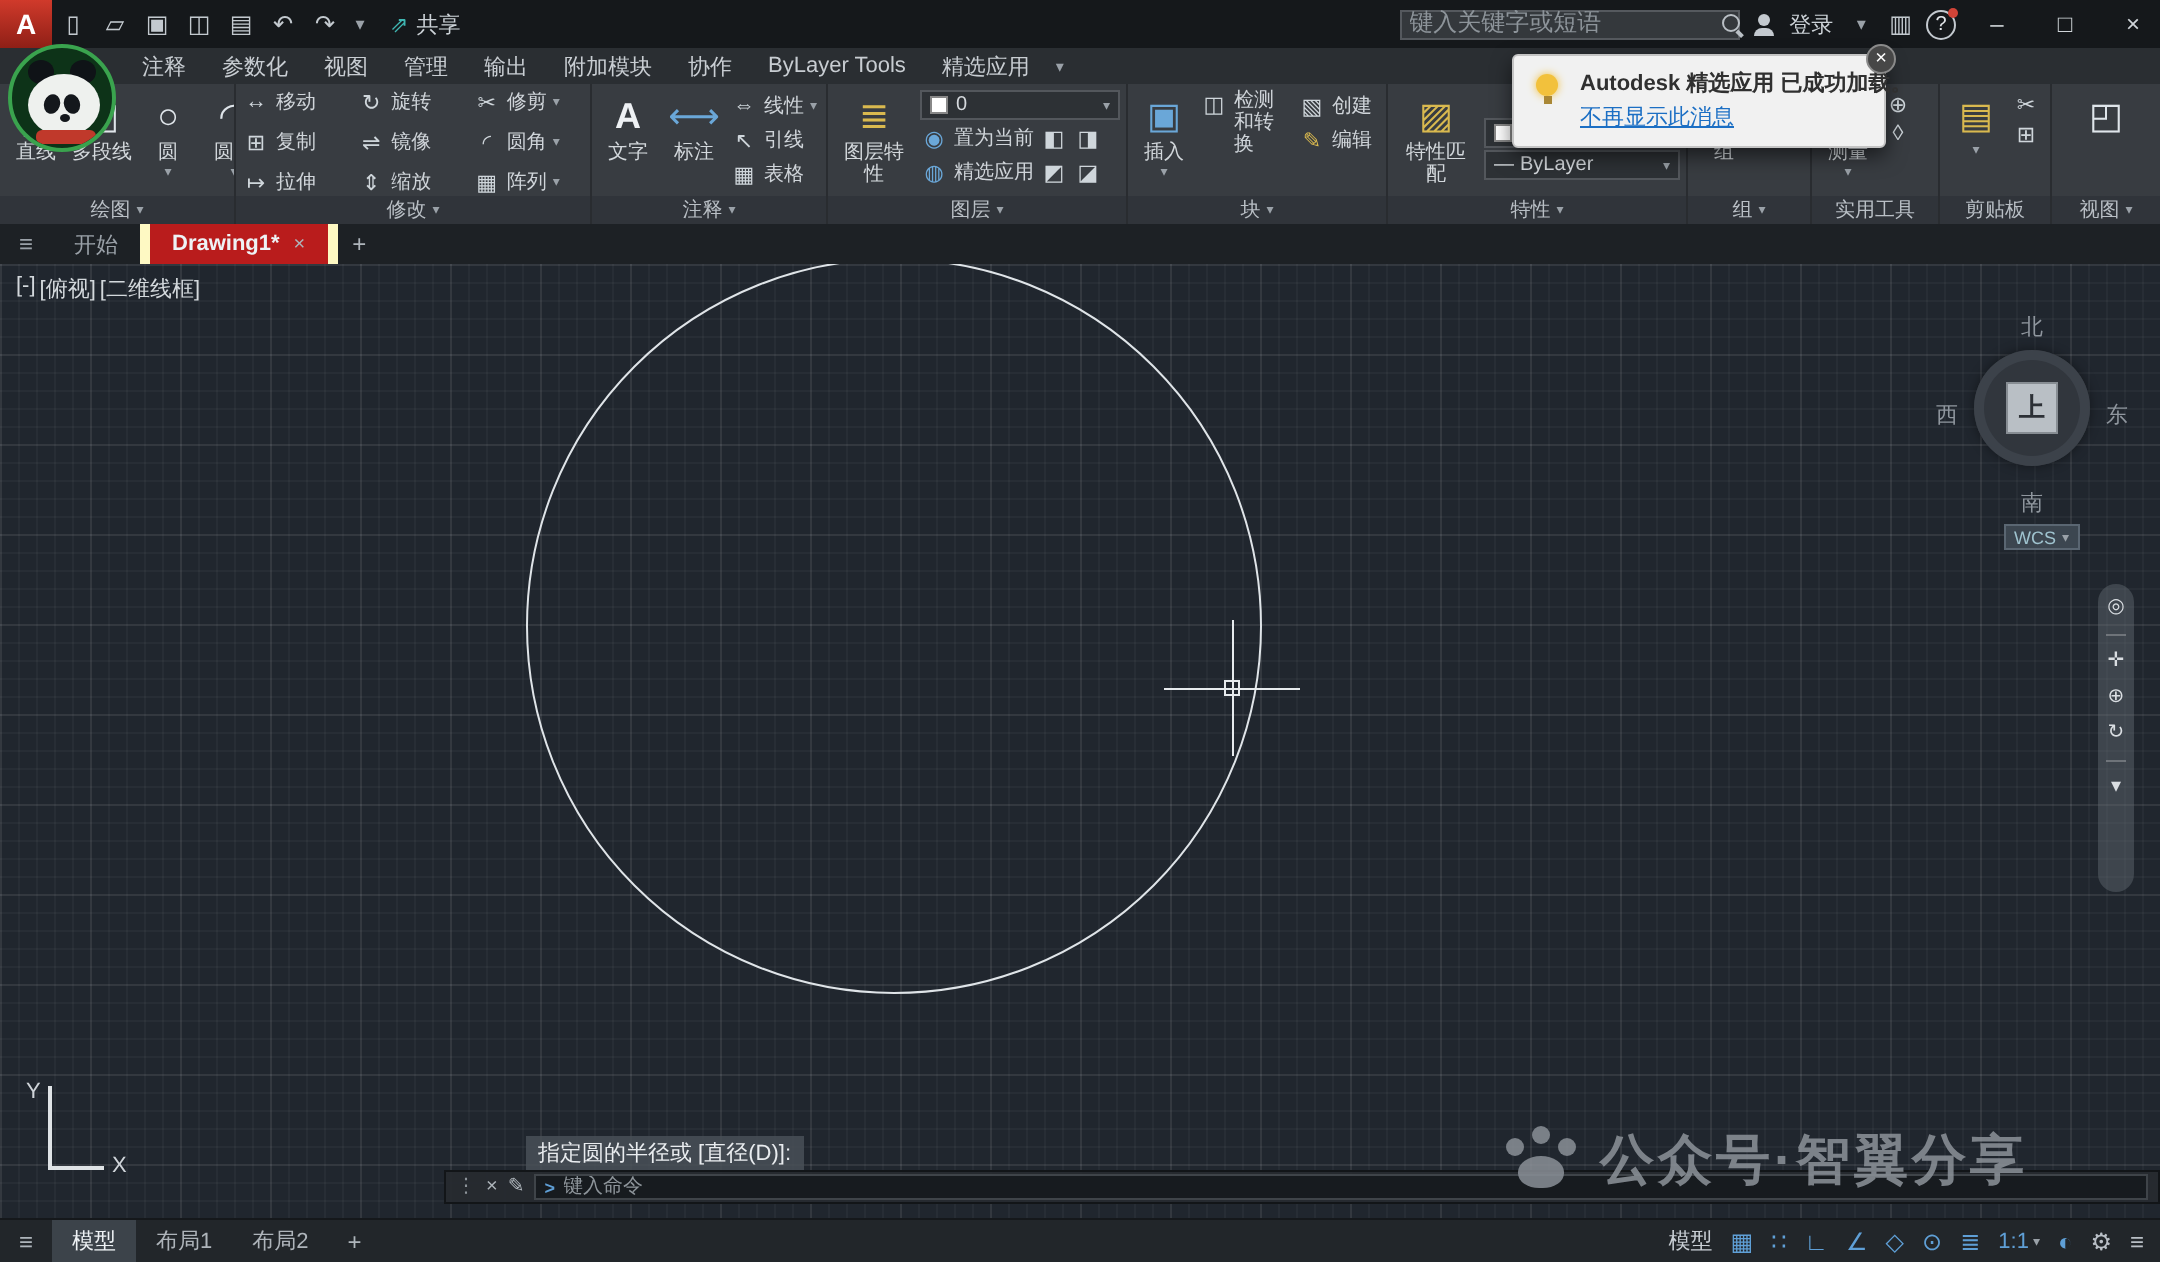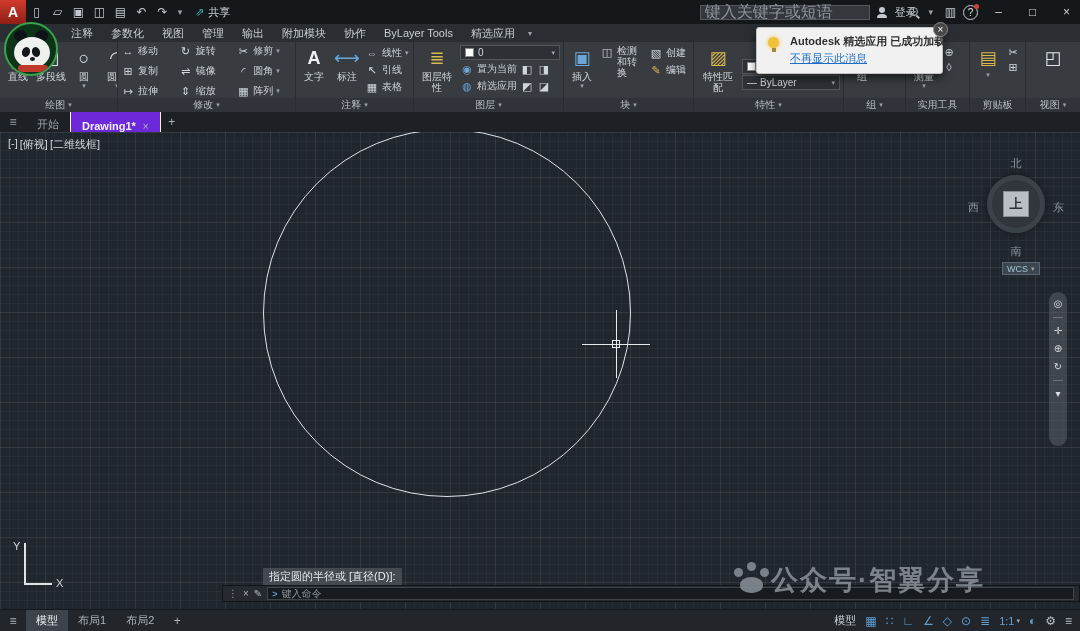--- a/index.html
+++ b/index.html
@@ -11,21 +11,21 @@
 .titlebar{position:absolute;top:0;left:0;right:0;height:24px;background:#15181b;display:flex;align-items:center;z-index:50}
 .applogo{width:26px;height:24px;background:linear-gradient(#d03a2b,#8f1f16);color:#fff;font-weight:bold;font-size:14px;display:flex;align-items:center;justify-content:center}
 .qat{width:21px;height:22px;display:flex;align-items:center;justify-content:center;color:#c3c9cf;font-size:12px}
 .qat.sm{width:14px;font-size:9px;color:#9aa1a8}
 .share{display:flex;align-items:center;gap:4px;padding:0 8px;color:#ccd2d7}
 .c-teal{color:#3fb6b2}
 .tb-center{position:absolute;left:435px;top:0;height:24px;transform:translateX(-50%);display:flex;align-items:center;gap:12px;white-space:nowrap}
 .app-t{color:#aeb4ba}.doc-t{color:#e8ecef}
 .tb-right{margin-left:auto;display:flex;align-items:center;gap:7px;height:24px}
 .searchbox{width:170px;height:15px;background:#34383c;border:1px solid #55595e;display:flex;align-items:center;padding:0 4px;gap:4px}
-.searchbox input{flex:1;background:transparent;border:none;outline:none;color:#cfd4d9;font-size:16px;font-family:Liberation Serif, serif}
+.searchbox input{flex:1;background:transparent;border:none;outline:none;color:#cfd4d9;font-size:12px;font-family:Liberation Mono, monospace}
 .searchbox input::placeholder{color:#8d949a}
 .mag{width:11px;height:11px;position:relative;flex:none}
 .mag::before{content:"";position:absolute;top:0;left:0;width:7px;height:7px;border:1.5px solid #b9bfc5;border-radius:50%}
 .mag::after{content:"";position:absolute;bottom:0;right:0;width:4px;height:1.5px;background:#b9bfc5;transform:rotate(45deg)}
 .person{width:11px;height:11px;position:relative}
 .person::before{content:"";position:absolute;top:0;left:2.5px;width:6px;height:6px;border-radius:50%;background:#c3c9cf}
 .person::after{content:"";position:absolute;bottom:0;left:0.5px;width:10px;height:4px;border-radius:5px 5px 0 0;background:#c3c9cf}
 .login{color:#ccd2d7}
 .tbi{color:#c3c9cf;font-size:12px}
 .helpcirc{position:relative;width:15px;height:15px;border:1px solid #c3c9cf;border-radius:50%;display:flex;align-items:center;justify-content:center;color:#e2e6ea;font-size:10px}
@@ -71,22 +71,22 @@
 .toast .bulb{position:absolute;left:9px;top:9px;width:15px;height:15px}
 .toast .bulb::before{content:"";position:absolute;top:0;left:2px;width:11px;height:11px;border-radius:50%;background:#f2c13c;box-shadow:0 0 4px #f2c13c}
 .toast .bulb::after{content:"";position:absolute;bottom:0;left:5.5px;width:4px;height:4px;background:#a98735}
 .toast-title{font-size:11px;font-weight:bold;color:#303030;white-space:nowrap}
 .toast-link{font-size:11px;color:#1c6fc4;text-decoration:underline;margin-top:2px;display:inline-block}
 .toast-close{position:absolute;top:-6px;right:-6px;width:15px;height:15px;border-radius:50%;background:#474747;border:1px solid #8a8a8a;color:#fff;font-size:10px;display:flex;align-items:center;justify-content:center}
 
 
 .filetabs{position:absolute;top:112px;left:0;right:0;height:20px;background:#1d2125;display:flex;align-items:stretch;z-index:5}
 .ftmenu{width:26px;display:flex;align-items:center;justify-content:center;color:#9aa1a8;font-size:12px}
-.ftab{padding:0 11px;display:flex;align-items:flex-end;gap:7px;color:#9aa1a8;border-right:1px solid #fef9c3}
-.ftab.active{background:#6d28d9;color:#eef2f5;font-weight:bold}
+.ftab{padding:0 11px;display:flex;align-items:center;gap:7px;color:#9aa1a8;border-right:5px solid #fef9c3}
+.ftab.active{background:#b91c1c;color:#eef2f5;font-weight:bold}
 .ftclose{font-size:10px;color:#aeb5bb;font-weight:normal}
 .ftplus{width:22px;display:flex;align-items:center;justify-content:center;color:#aeb5bb;font-size:12px}
 
 
 .canvas{position:absolute;top:132px;left:0;right:0;bottom:22px;background:#20262e;overflow:hidden;
  background-image:
  linear-gradient(rgba(255,255,255,.030) 1px,transparent 1px),
  linear-gradient(90deg,rgba(255,255,255,.030) 1px,transparent 1px),
  linear-gradient(rgba(255,255,255,.055) 1px,transparent 1px),
  linear-gradient(90deg,rgba(255,255,255,.055) 1px,transparent 1px);
@@ -125,21 +125,21 @@
 .cinput::placeholder{color:#8d949a}
 
 
 .ucs{position:absolute;left:0;top:0;z-index:15}
 .ucs .vy{position:absolute;left:24px;top:543px;width:1.5px;height:41px;background:#dfe3e6}
 .ucs .hx{position:absolute;left:24px;top:583px;width:28px;height:1.5px;background:#dfe3e6}
 .ucs .ly{position:absolute;left:13px;top:540px;color:#cfd4d9}
 .ucs .lx{position:absolute;left:56px;top:577px;color:#cfd4d9}
 
 
-.watermark{position:absolute;left:733px;top:562px;display:flex;z-index:40;opacity:.85}
+.watermark{position:absolute;left:752px;top:562px;display:flex;align-items:center;gap:10px;z-index:40;opacity:.85}
 .paw{position:relative;width:38px;height:34px}
 .paw .pad{position:absolute;left:7px;top:15px;width:23px;height:16px;border-radius:50% 50% 46% 46%;background:#8a9097}
 .paw .t{position:absolute;width:9px;height:9px;border-radius:50%;background:#8a9097}
 .paw .t1{left:1px;top:6px}.paw .t2{left:14px;top:0}.paw .t3{left:27px;top:6px}
 .wmtext{font-size:27px;font-weight:bold;color:#8d939a;letter-spacing:2px;white-space:nowrap}
 
 
 .statusbar{position:absolute;left:0;bottom:0;right:0;height:22px;background:#22262a;border-top:1px solid #15181b;display:flex;align-items:center;z-index:45}
 .sb-menu{width:26px;display:flex;align-items:center;justify-content:center;color:#aeb5bb;font-size:12px}
 .ltab{padding:0 10px;height:22px;display:flex;align-items:center;color:#aeb4ba}

